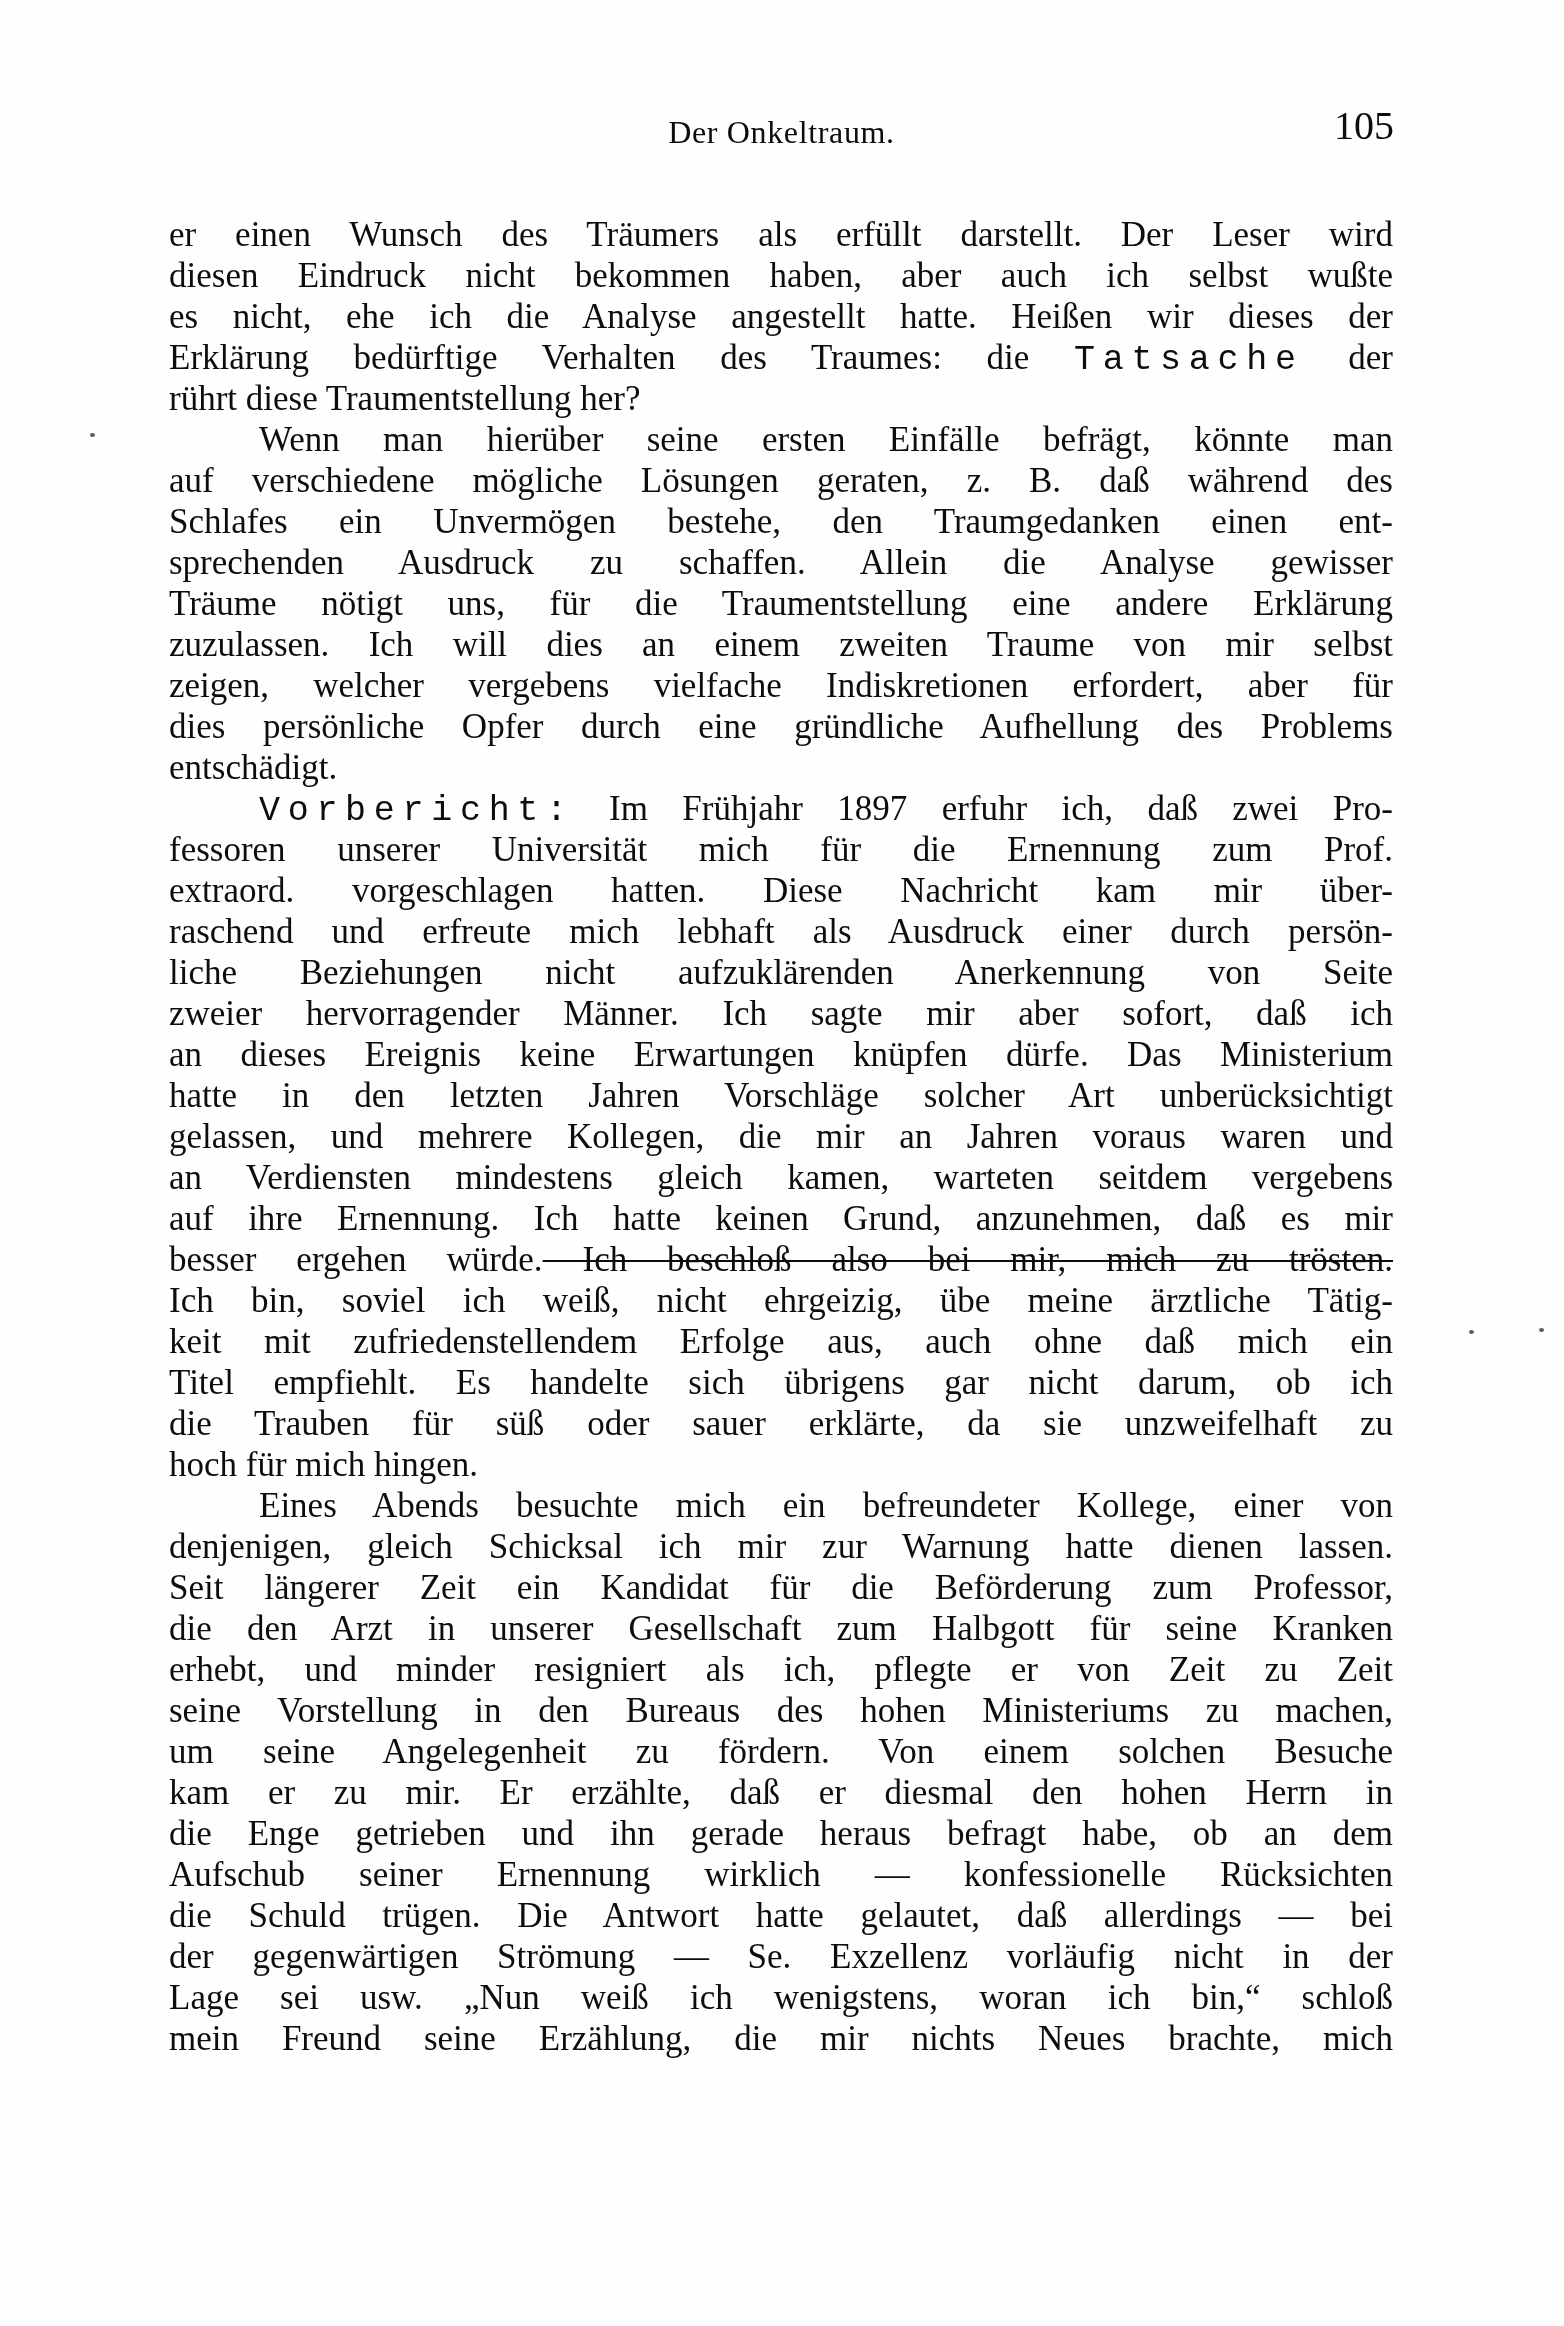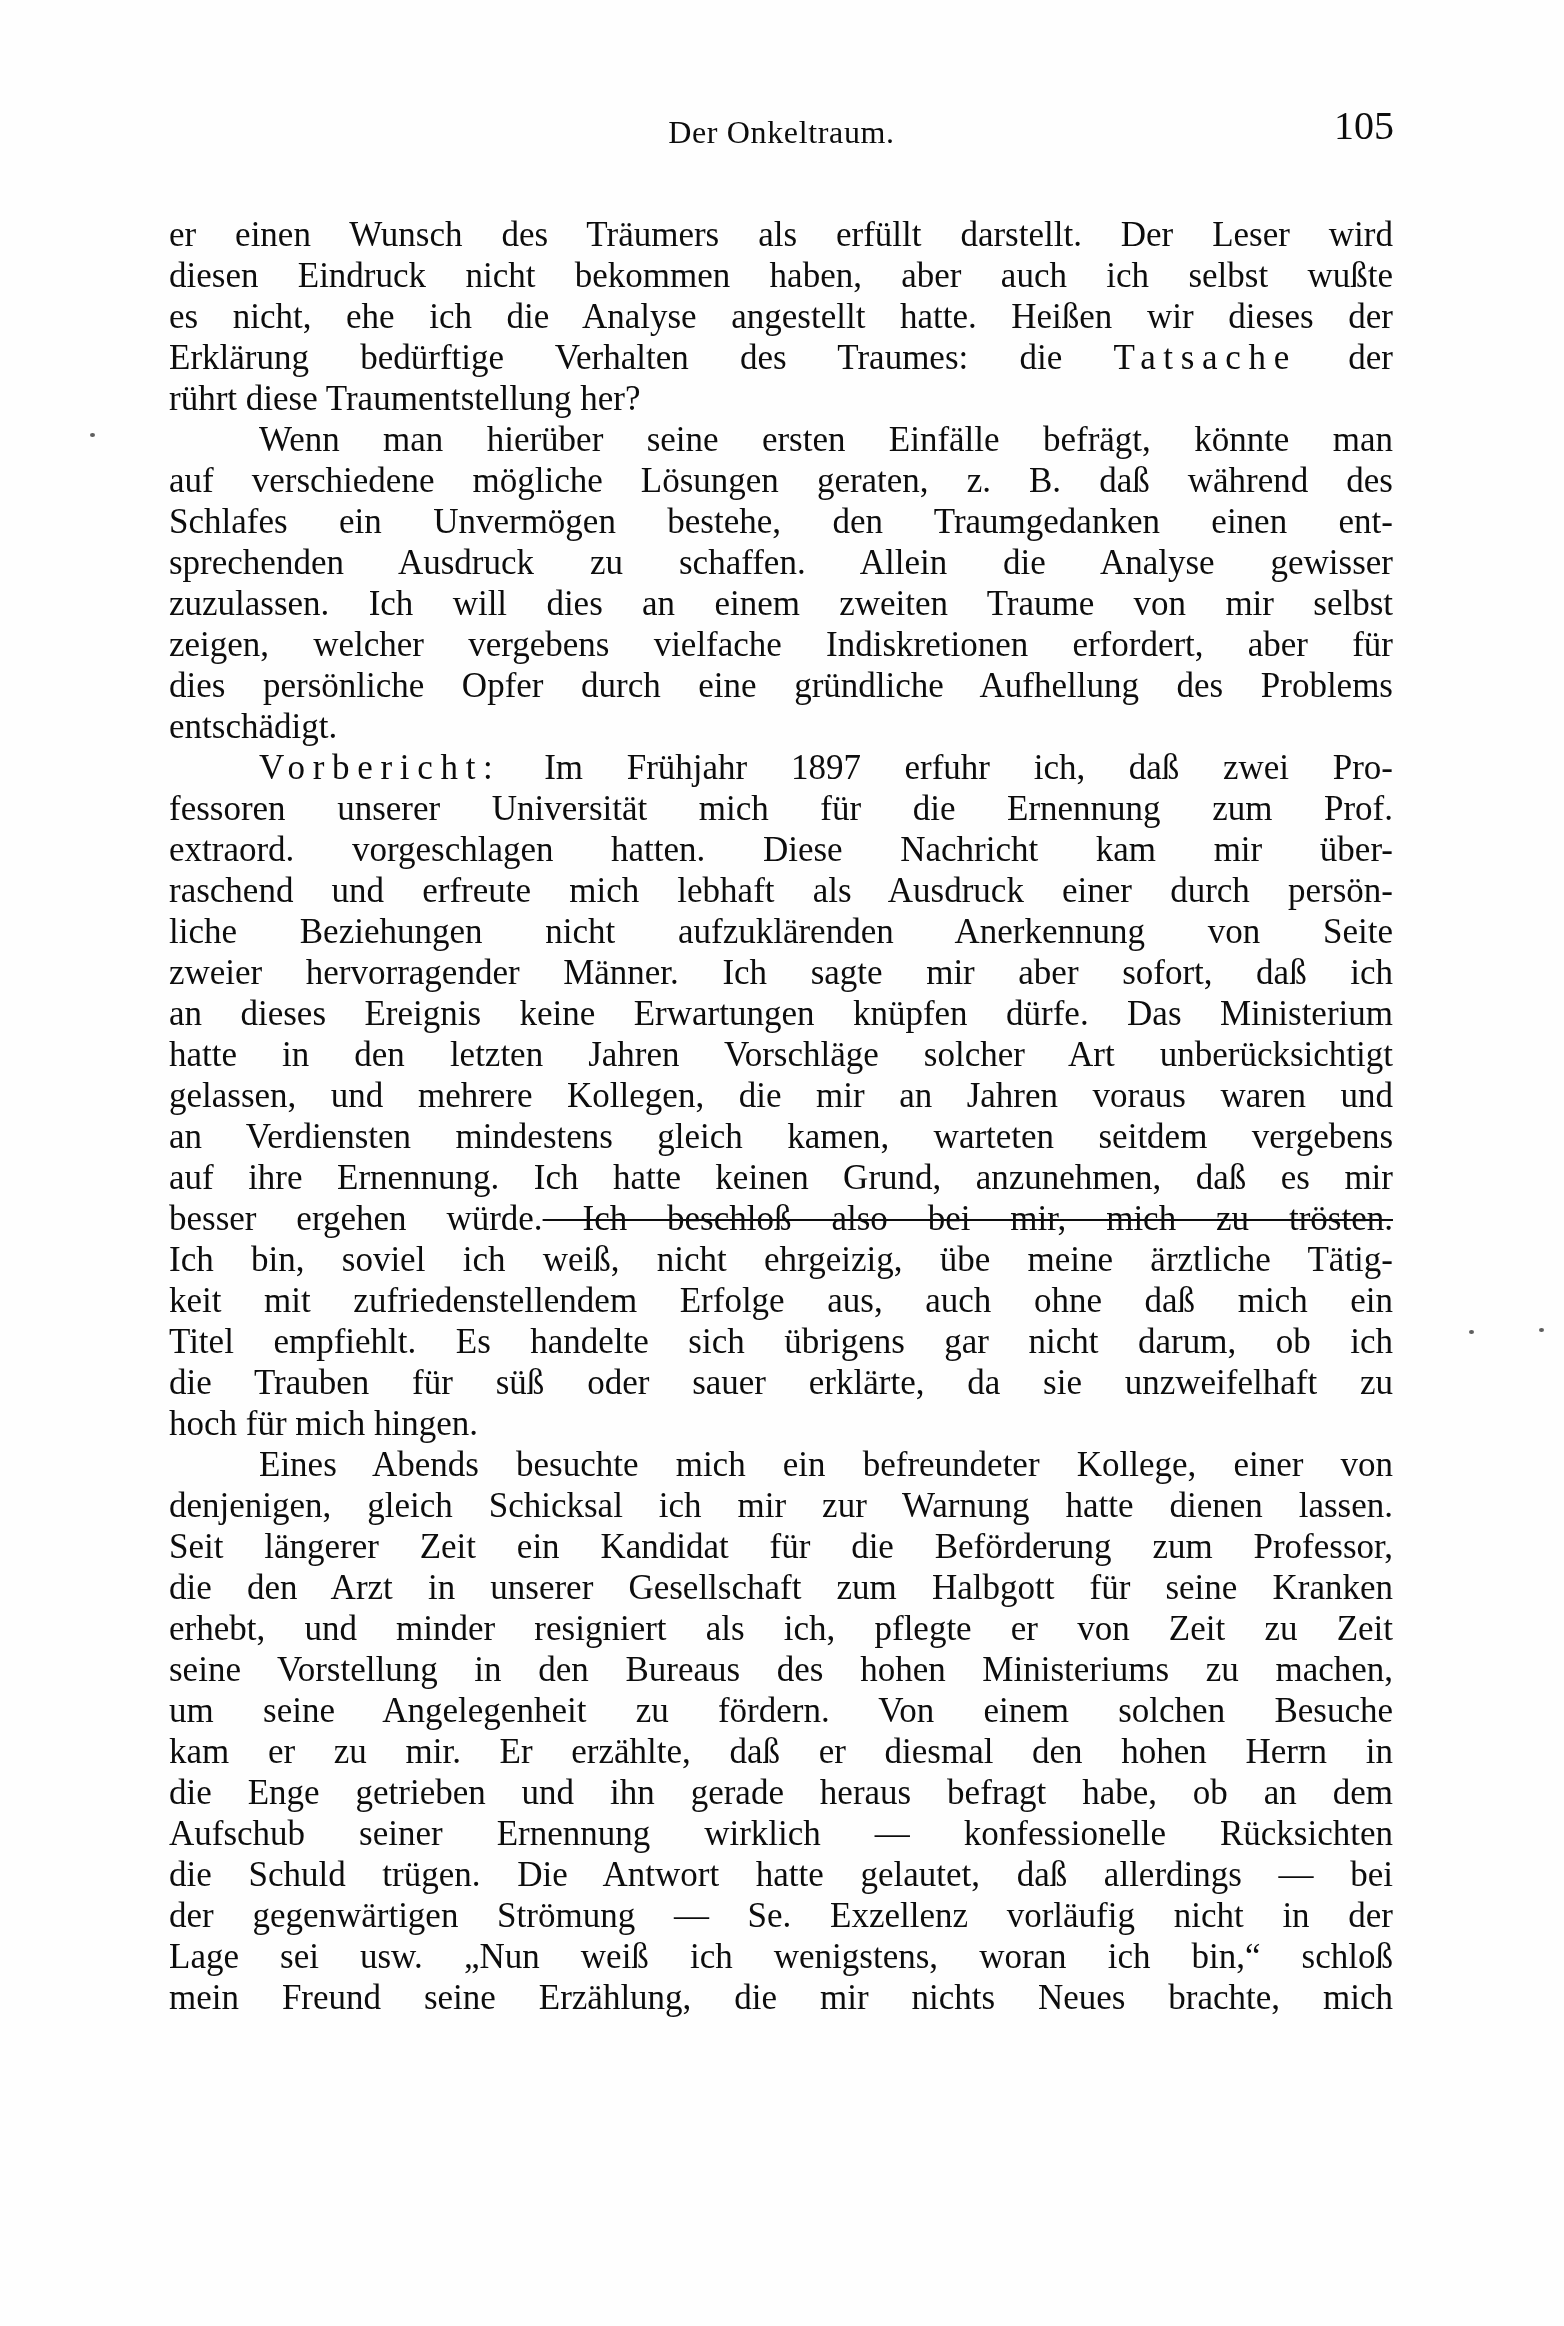--- a/index.html
+++ b/index.html
@@ -58,20 +58,21 @@
   
   .line { display: block; white-space: normal; }
   .line.par-end {
     text-align-last: left;
   }
   .line.indent {
     text-indent: 90px;
   }
   .spaced {
     letter-spacing: 0.22em;
+    font-family: Liberation Mono, monospace;
   }
   .strike {
     text-decoration: line-through;
     text-decoration-thickness: 2.4px;
   }
   
   .speck {
     position: absolute;
     background: #2a2a2a;
     border-radius: 50%;
@@ -94,20 +95,21 @@
   <main class="text-block" id="text-block">
       <div class="line"><span>er einen Wunsch des Träumers als erfüllt darstellt. Der Leser wird</span></div>
       <div class="line"><span>diesen Eindruck nicht bekommen haben, aber auch ich selbst wußte</span></div>
       <div class="line"><span>es nicht, ehe ich die Analyse angestellt hatte. Heißen wir dieses der</span></div>
       <div class="line"><span>Erklärung bedürftige Verhalten des Traumes: die </span><span class="spaced">Tatsache</span><span> der</span></div>
       <div class="line par-end"><span>rührt diese Traumentstellung her?</span></div>
       <div class="line indent"><span>Wenn man hierüber seine ersten Einfälle befrägt, könnte man</span></div>
       <div class="line"><span>auf verschiedene mögliche Lösungen geraten, z. B. daß während des</span></div>
       <div class="line"><span>Schlafes ein Unvermögen bestehe, den Traumgedanken einen ent-</span></div>
       <div class="line"><span>sprechenden Ausdruck zu schaffen. Allein die Analyse gewisser</span></div>
+      <div class="line"><span>Träume nötigt uns, für die Traumentstellung eine andere Erklärung</span></div>
       <div class="line"><span>zuzulassen. Ich will dies an einem zweiten Traume von mir selbst</span></div>
       <div class="line"><span>zeigen, welcher vergebens vielfache Indiskretionen erfordert, aber für</span></div>
       <div class="line"><span>dies persönliche Opfer durch eine gründliche Aufhellung des Problems</span></div>
       <div class="line par-end"><span>entschädigt.</span></div>
       <div class="line indent"><span class="spaced">Vorbericht:</span><span> Im Frühjahr 1897 erfuhr ich, daß zwei Pro-</span></div>
       <div class="line"><span>fessoren unserer Universität mich für die Ernennung zum Prof.</span></div>
       <div class="line"><span>extraord. vorgeschlagen hatten. Diese Nachricht kam mir über-</span></div>
       <div class="line"><span>raschend und erfreute mich lebhaft als Ausdruck einer durch persön-</span></div>
       <div class="line"><span>liche Beziehungen nicht aufzuklärenden Anerkennung von Seite</span></div>
       <div class="line"><span>zweier hervorragender Männer. Ich sagte mir aber sofort, daß ich</span></div>

